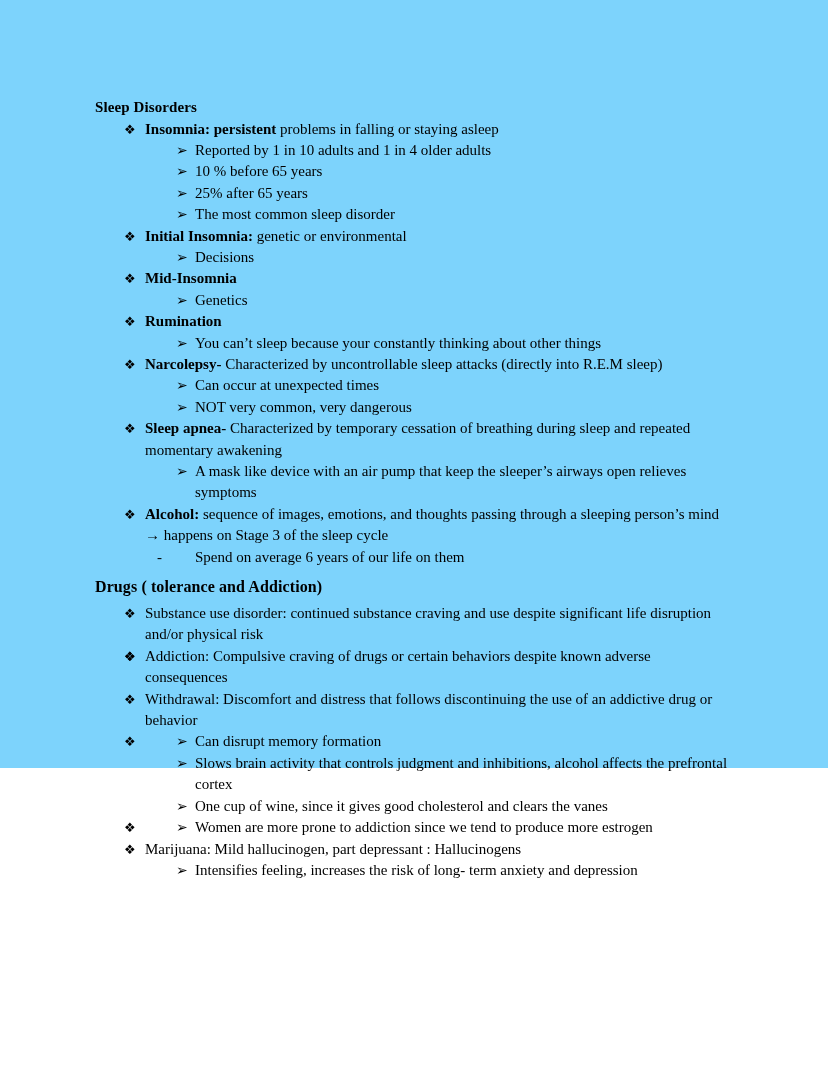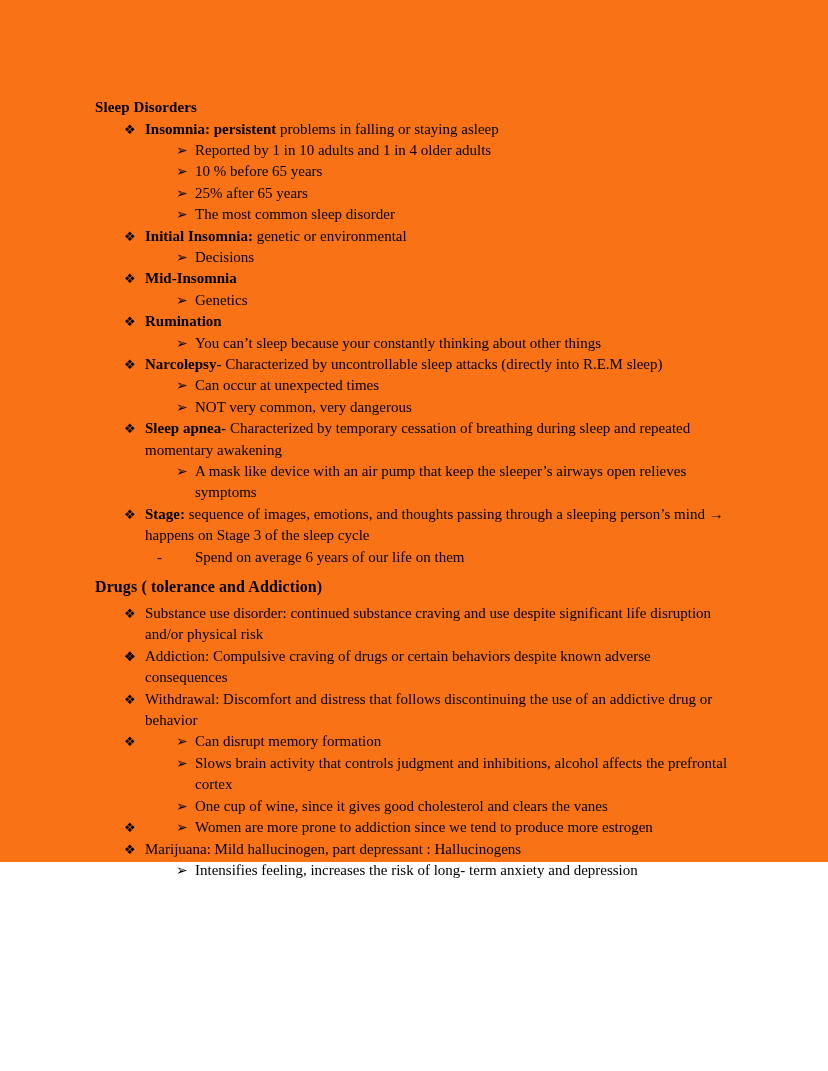--- a/index.html
+++ b/index.html
@@ -13,22 +13,22 @@
     font-family: "Liberation Serif", "DejaVu Serif", serif;
     color: #000000;
     position: relative;
     overflow: hidden;
   }
   .page {
     position: absolute;
     left: 0;
     top: 0;
     width: 828px;
-    height: 862px;
-    background: #f97316;
+    height: 768px;
+    background: #7dd3fc;
   }
   .content {
     position: absolute;
     left: 95px;
     top: 97px;
     width: 640px;
   }
 
   
   .h-section {
@@ -103,21 +103,21 @@
       <div class="row lvl2"><span class="bullet">➢</span><span class="txt">Decisions</span></div>
       <div class="row lvl1"><span class="bullet">❖</span><span class="b">Mid-Insomnia</span></div>
       <div class="row lvl2"><span class="bullet">➢</span><span class="txt">Genetics</span></div>
       <div class="row lvl1"><span class="bullet">❖</span><span class="b">Rumination</span></div>
       <div class="row lvl2"><span class="bullet">➢</span><span class="txt">You can’t sleep because your constantly thinking about other things</span></div>
       <div class="row lvl1"><span class="bullet">❖</span><span class="b">Narcolepsy-</span><span class="txt"> Characterized by uncontrollable sleep attacks (directly into R.E.M sleep)</span></div>
       <div class="row lvl2"><span class="bullet">➢</span><span class="txt">Can occur at unexpected times</span></div>
       <div class="row lvl2"><span class="bullet">➢</span><span class="txt">NOT very common, very dangerous</span></div>
       <div class="row lvl1"><span class="bullet">❖</span><span class="b">Sleep apnea-</span><span class="txt"> Characterized by temporary cessation of breathing during sleep and repeated momentary awakening</span></div>
       <div class="row lvl2"><span class="bullet">➢</span><span class="txt">A mask like device with an air pump that keep the sleeper’s airways open relieves symptoms</span></div>
-      <div class="row lvl1"><span class="bullet">❖</span><span class="b">Stage:</span><span class="txt"> sequence of images, emotions, and thoughts passing through a sleeping person’s mind  → happens on Stage 3 of the sleep cycle</span></div>
+      <div class="row lvl1"><span class="bullet">❖</span><span class="b">Alcohol:</span><span class="txt"> sequence of images, emotions, and thoughts passing through a sleeping person’s mind  → happens on Stage 3 of the sleep cycle</span></div>
       <div class="row lvl2dash"><span class="bullet">-</span><span class="txt">Spend on average 6 years of our life on them</span></div>
       <div class="h-major">Drugs ( tolerance and Addiction)</div>
       <div class="row lvl1"><span class="bullet">❖</span><span class="txt">Substance use disorder: continued substance craving and use despite significant life disruption and/or physical risk</span></div>
       <div class="row lvl1"><span class="bullet">❖</span></div>
       <div class="row lvl1"><span class="bullet">❖</span><span class="txt">Addiction: Compulsive craving of drugs or certain behaviors despite known adverse consequences</span></div>
       <div class="row lvl1"><span class="bullet">❖</span><span class="txt">Withdrawal: Discomfort and distress that follows discontinuing the use of an addictive drug or behavior</span></div>
       <div class="row lvl1"><span class="bullet">❖</span></div>
       <div class="row lvl2"><span class="bullet">➢</span><span class="txt">Can disrupt memory formation</span></div>
       <div class="row lvl2"><span class="bullet">➢</span><span class="txt">Slows brain activity that controls judgment and inhibitions, alcohol affects the prefrontal cortex</span></div>
       <div class="row lvl2"><span class="bullet">➢</span><span class="txt">One cup of wine, since it gives good cholesterol and clears the vanes</span></div>

